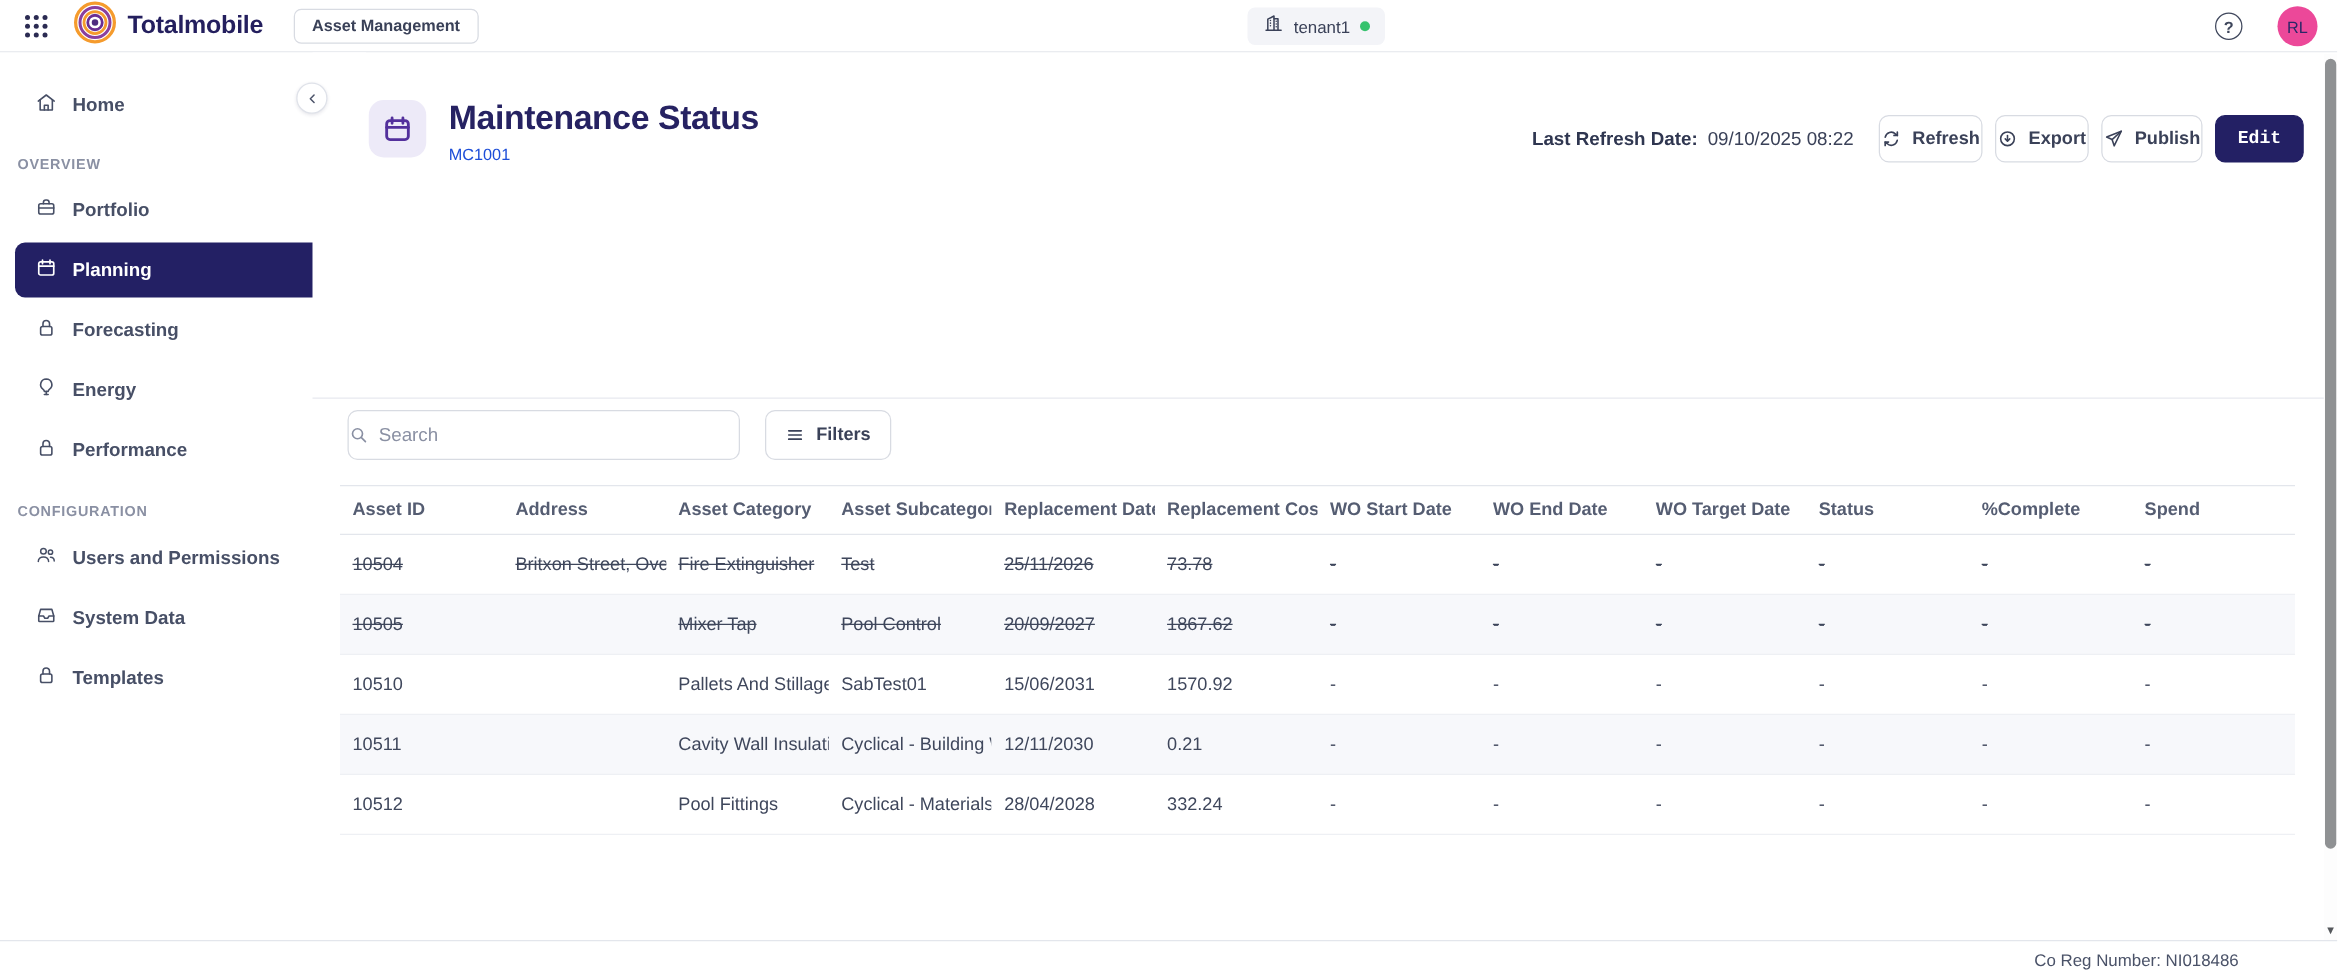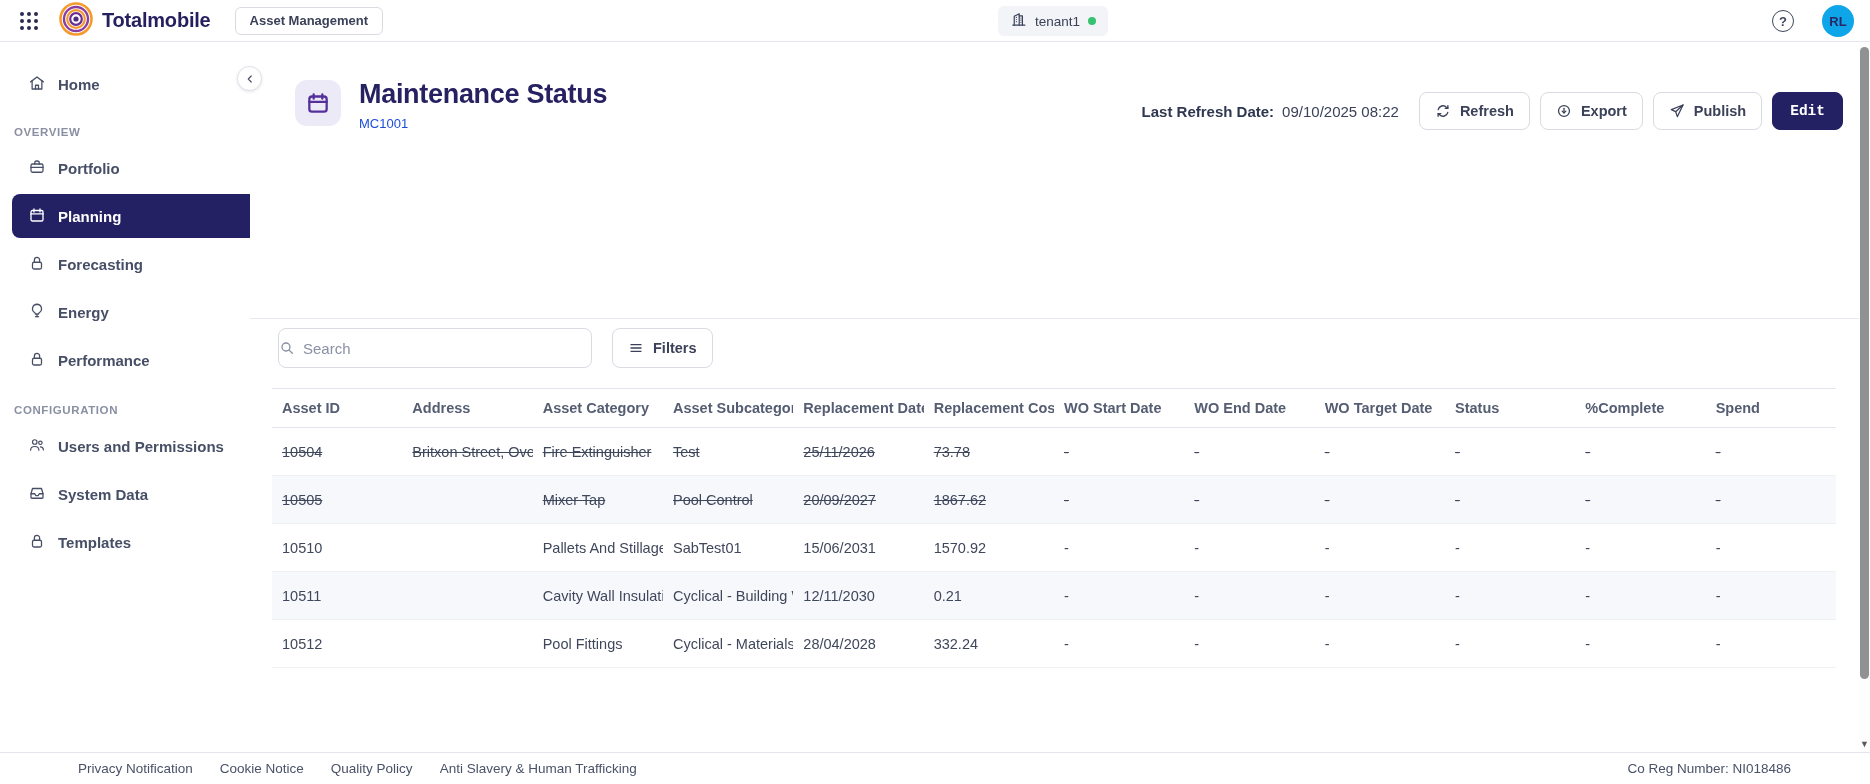--- a/index.html
+++ b/index.html
@@ -18,22 +18,22 @@
   .app-btn { margin-left:24px; height:28px; padding:0 14px; background:#fff; border:1px solid #d8dbe2;
              border-radius:6px; font-size:13px; font-weight:600; color:#3a4158; display:flex; align-items:center; cursor:pointer; }
   .tenant-pill { position:absolute; left:998px; top:6px; height:30px; padding:0 12px; background:#f3f4f8;
                  border-radius:6px; display:flex; align-items:center; gap:8px; cursor:pointer; }
   .tenant-pill .t-name { font-size:13.5px; color:#3a4158; }
   .dot-green { width:8px; height:8px; border-radius:50%; background:#36c26e; }
   .help-btn { position:absolute; right:76px; top:10px; width:22px; height:22px; border:1.6px solid #3f475c;
               border-radius:50%; display:flex; align-items:center; justify-content:center; font-size:13px;
               font-weight:700; color:#3f475c; cursor:pointer; }
   .avatar { position:absolute; right:16px; top:5px; width:32px; height:32px; border-radius:50%;
-            background:#0ea5e9; display:flex; align-items:center; justify-content:center;
-            font-size:13px; font-weight:700; color:#2b2767; cursor:pointer; }
+            background:#ec4899; display:flex; align-items:center; justify-content:center;
+            font-size:13px; font-weight:400; color:#2b2767; cursor:pointer; }
 
   
   .sidebar { position:absolute; top:42px; left:0; bottom:32px; width:294px; background:#fff;
              border-right:1px solid #e3e6ec; }
   .nav-item { height:44px; margin:0 12px; border-radius:8px; display:flex; align-items:center;
               gap:12px; padding:0 16px; font-size:15px; font-weight:600; color:#474f66; cursor:pointer; }
   .nav-item svg { flex:0 0 auto; }
   .nav-item.home { margin-top:22px; height:40px; }
   .nav-item.active { background:#232064; color:#fff; }
   .sec-label { margin:22px 0 8px 14px; font-size:11.5px; font-weight:600; letter-spacing:0.6px; color:#8a90a3; }
@@ -46,21 +46,21 @@
   .main { position:absolute; top:42px; left:250px; right:0; bottom:32px; background:#fff; }
   .m-head { position:absolute; top:38px; left:45px; display:flex; gap:18px; }
   .title-badge { width:46px; height:46px; border-radius:12px; background:#edeaf8; display:flex;
                  align-items:center; justify-content:center; }
   .page-title { font-size:27px; font-weight:700; color:#262262; letter-spacing:-0.3px; line-height:1.1; }
   .page-code { margin-top:6px; font-size:13px; color:#1d4ed8; }
   .head-actions { position:absolute; top:50px; right:27px; display:flex; align-items:center; gap:10px; }
   .refresh-date { display:flex; gap:8px; margin-right:10px; font-size:15px; }
   .refresh-date b { color:#2f3650; }
   .refresh-date span { color:#3a4158; }
-  .btn { height:38px; padding:0 15px; border:1px solid #d8dbe2; border-radius:8px; background:#fff;
+  .btn { height:38px; padding:0 1px; border:1px solid #d8dbe2; border-radius:8px; background:#fff;
          display:flex; align-items:center; gap:9px; font-size:14.5px; font-weight:600; color:#3a4158; cursor:pointer; }
   .btn.primary { background:#232064; border-color:#232064; color:#fff; padding:0 17px;font-family:Liberation Mono, monospace; }
 
   .details { position:absolute; top:128px; left:40px; right:40px; }
   .desc-label { font-size:14.5px; font-weight:700; color:#2f3650; }
   .meta-col { position:absolute; left:558px; top:4px; }
   .meta-row { display:flex; align-items:center; margin-bottom:26px; font-size:14.5px; }
   .meta-row .lbl { width:78px; font-weight:700; color:#2f3650; }
   .meta-row .val { color:#3a4158; }
   .status-dot { width:9px; height:9px; border-radius:50%; background:#d6dae2; margin:0 9px 0 2px; }
@@ -407,26 +407,20 @@
           <div class="t-cell">-</div>
           <div class="t-cell">-</div>
           <div class="t-cell">-</div>
           <div class="t-cell">-</div>
         </div>
       </div>
     </div>
   </div>
 
   <div class="footer">
-    <div class="f-links">
-      <span class="f-link">Privacy Notification</span>
-      <span class="f-link">Cookie Notice</span>
-      <span class="f-link">Quality Policy</span>
-      <span class="f-link">Anti Slavery &amp; Human Trafficking</span>
-    </div>
     <span class="f-reg">Co Reg Number: NI018486</span>
   </div>
 
   <div class="scrollbar">
     <div class="sb-thumb"></div>
     <div class="sb-arrow">▼</div>
   </div>
 
 </div>
 

